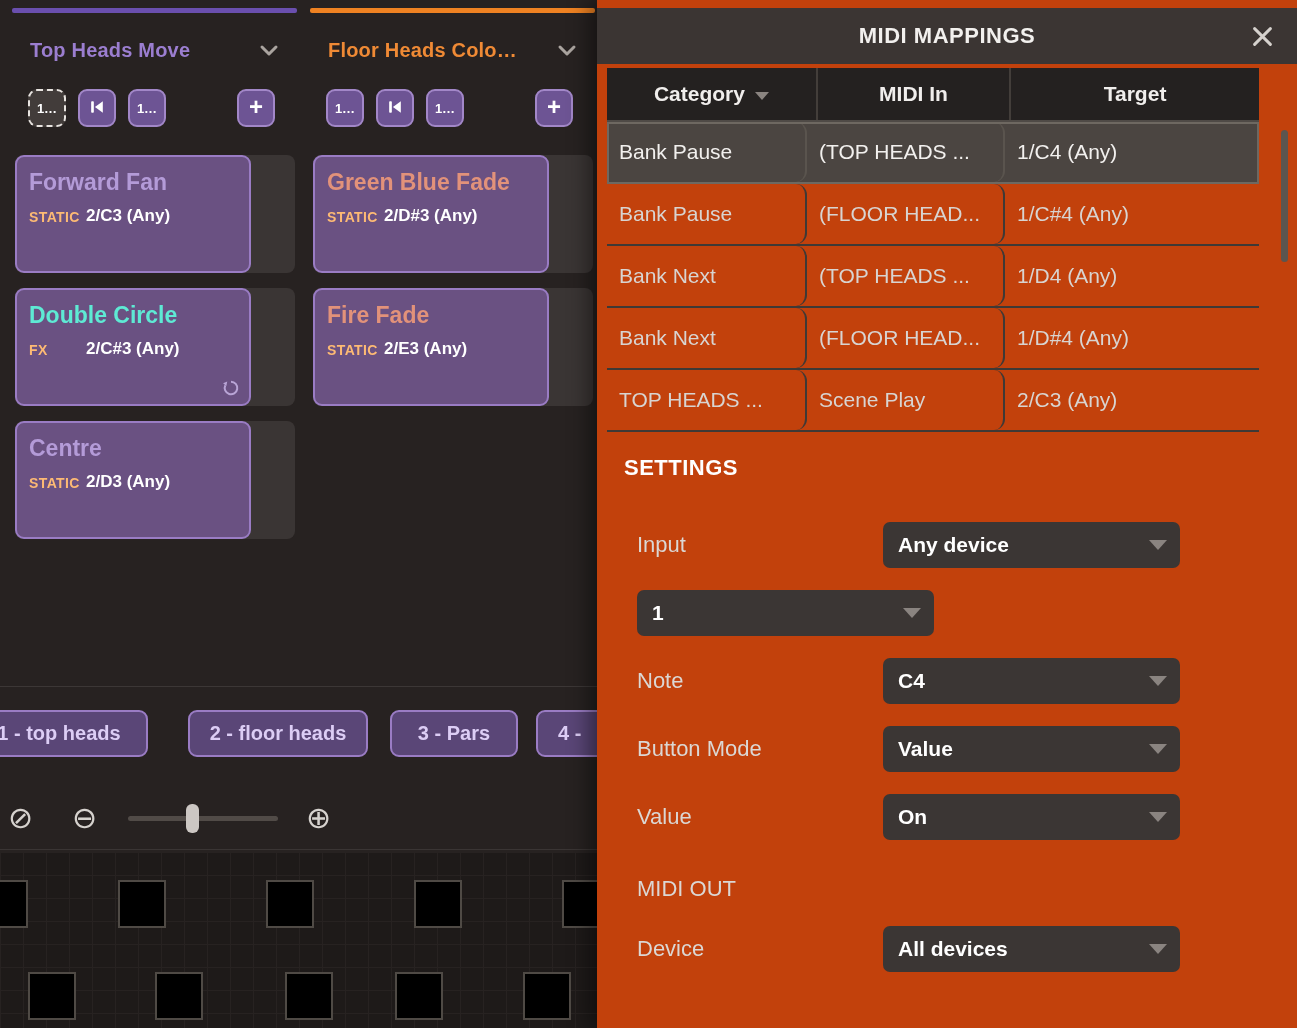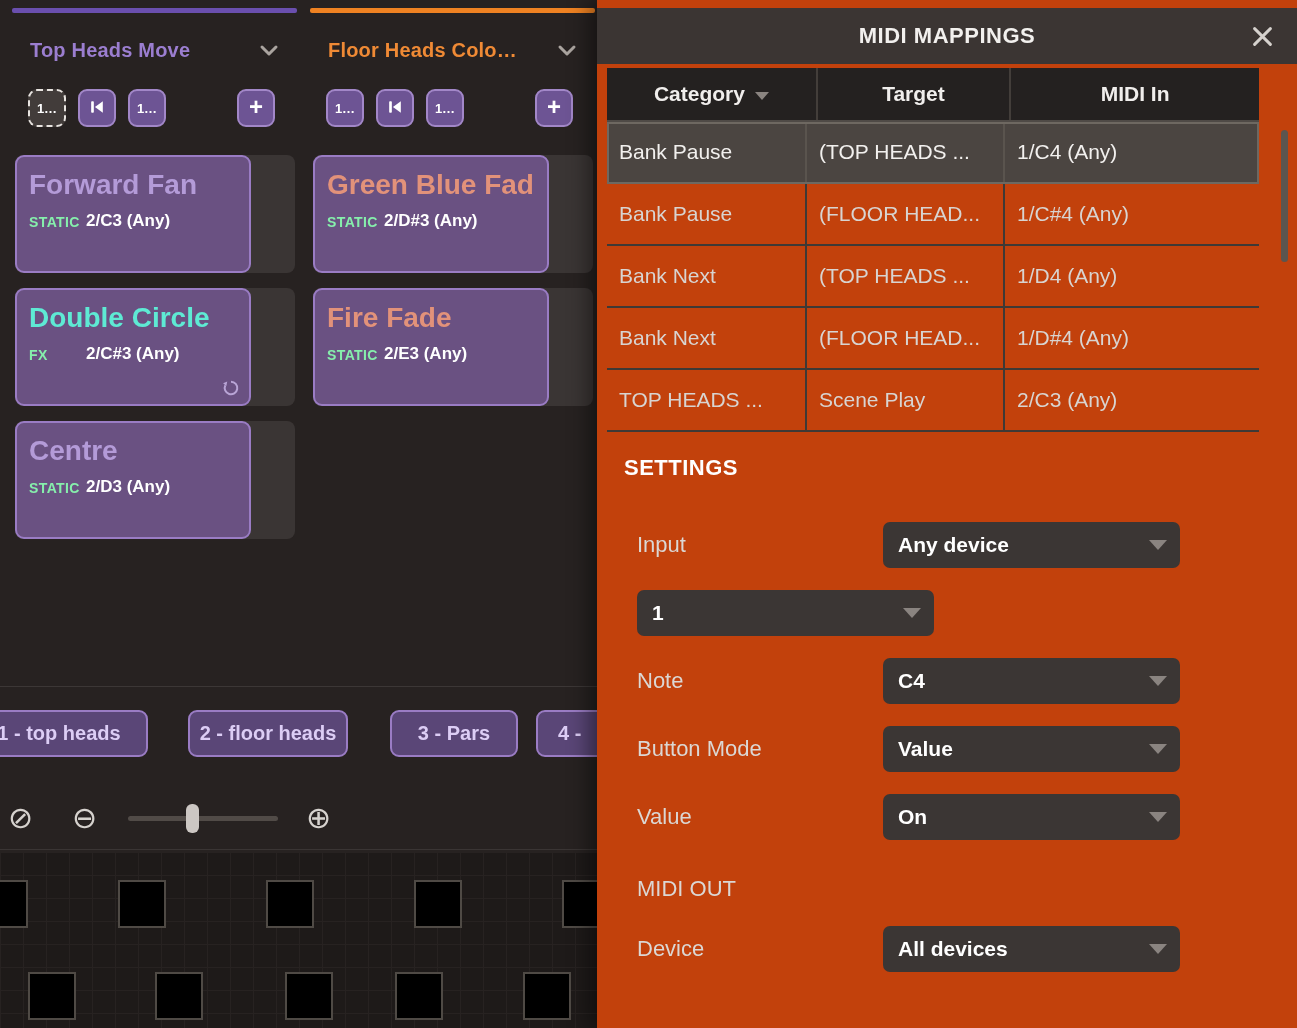--- a/index.html
+++ b/index.html
@@ -29,37 +29,37 @@
   }
   .bank-btn.dashed{background:#423c3a;border:2px dashed #e8e4e0;}
   .bank-btn.add{font-size:24px;font-weight:bold;padding-bottom:3px;}
   .tb-spacer{flex:1;}
   .scene-slot{position:relative;height:118px;margin:0 0 15px 3px;width:280px;background:#3a3534;border-radius:8px;}
   .scene-tile{
     position:absolute;top:0;left:0;bottom:0;width:236px;box-sizing:border-box;
     background:#6a5182;border:2px solid #9a7cc4;border-radius:9px;
     padding:12px 12px;cursor:pointer;
   }
-  .scene-name{font-size:28px;font-weight:bold;margin-bottom:10px;white-space:nowrap;overflow:hidden;}
+  .scene-name{font-size:23px;font-weight:bold;margin-bottom:10px;white-space:nowrap;overflow:hidden;}
   .scene-meta{position:relative;height:22px;font-weight:bold;}
-  .scene-type{position:absolute;left:0;top:3px;width:54px;overflow:hidden;white-space:nowrap;font-size:14px;color:#86efac;letter-spacing:.4px;}
+  .scene-type{position:absolute;left:0;top:3px;width:54px;overflow:hidden;white-space:nowrap;font-size:14px;color:#fdba74;letter-spacing:.4px;}
   .scene-midi{position:absolute;left:57px;top:0;font-size:17px;color:#ffffff;white-space:nowrap;}
   .loop-icon{position:absolute;right:9px;bottom:7px;width:18px;height:18px;}
 
   
   #tabs-divider{position:absolute;top:686px;left:0;width:597px;height:1px;background:#3c3736;}
   #tabs{position:absolute;top:710px;left:0;width:597px;height:48px;}
   .bank-tab{
     position:absolute;top:0;height:47px;box-sizing:border-box;border-radius:9px;
     background:#5a4677;border:2px solid #9a7cc4;color:#dccdf5;
     font-weight:bold;font-size:20px;font-family:inherit;
     display:flex;align-items:center;justify-content:center;white-space:nowrap;overflow:hidden;cursor:pointer;padding:0;
   }
   .bank-tab:nth-of-type(1){left:-30px;width:178px;}
-  .bank-tab:nth-of-type(2){left:188px;width:160px;}
+  .bank-tab:nth-of-type(2){left:188px;width:180px;}
   .bank-tab:nth-of-type(3){left:390px;width:128px;}
   .bank-tab:nth-of-type(4){left:536px;width:150px;justify-content:flex-start;padding-left:20px;}
 
   
   #zoombar{position:absolute;top:796px;left:0;width:597px;height:44px;}
   .zoom-glyph{position:absolute;top:0;font-size:30px;line-height:44px;color:#d6d2ce;cursor:pointer;font-family:"DejaVu Sans",sans-serif;}
   .zg-reset{left:8px;}
   .zg-out{left:72px;}
   .zg-in{left:306px;}
   .zoom-slider{position:absolute;left:128px;top:0;width:150px;height:44px;cursor:pointer;}
@@ -91,21 +91,21 @@
     display:flex;align-items:center;justify-content:center;box-sizing:border-box;
     font-weight:bold;font-size:21px;color:#f0eeec;border-right:2px solid #433e3a;cursor:pointer;
   }
   .th:nth-child(1){width:216px;}
   .th:nth-child(2){width:198px;}
   .th:nth-child(3){width:254px;border-right:none;}
   .sort-caret{width:0;height:0;border-left:7px solid transparent;border-right:7px solid transparent;border-top:8px solid #8a8480;margin-left:10px;margin-top:4px;}
   .trow{display:flex;height:60px;border-bottom:2px solid #3e3936;cursor:pointer;}
   .td{
     display:flex;align-items:center;box-sizing:border-box;padding-left:12px;
-    font-size:21px;color:#d8d4d1;border-right:2px solid #3e3936;white-space:nowrap;overflow:hidden;
+    font-size:21px;color:#d8d4d1;border-right:2px solid #3e3936;white-space:nowrap;overflow:hidden;border-radius:11px;
   }
   .td:nth-child(1){width:200px;}
   .td:nth-child(2){width:198px;}
   .td:nth-child(3){width:238px;border-right:none;}
   .trow.selected{background:#4b4541;outline:2px solid #6e6861;outline-offset:-2px;}
   .trow.selected .td{color:#f2f0ee;border-right-color:#5a544e;}
   .vthumb{position:absolute;right:9px;top:130px;width:7px;height:132px;background:#5b554f;border-radius:4px;cursor:grab;}
 
   #settings{position:absolute;top:448px;left:0;right:0;}
   .settings-heading{margin-left:27px;height:40px;line-height:40px;font-size:22px;font-weight:bold;color:#ffffff;letter-spacing:.5px;}
@@ -263,24 +263,24 @@
       </span>
     </div>
 
     <div id="mapping-table">
       <div class="thead" id="thead">
           <div class="th">
             <span>Category</span>
             <span class="sort-caret"></span>
           </div>
           <div class="th">
+            <span>MIDI In</span>
+          </div>
+          <div class="th">
             <span>Target</span>
-          </div>
-          <div class="th">
-            <span>MIDI In</span>
           </div>
         </div>
       <div id="tbody">
           <div class="trow selected">
             <div class="td">Bank Pause</div>
             <div class="td">(TOP HEADS ...</div>
             <div class="td">1/C4 (Any)</div>
           </div>
           <div class="trow">
             <div class="td">Bank Pause</div>

